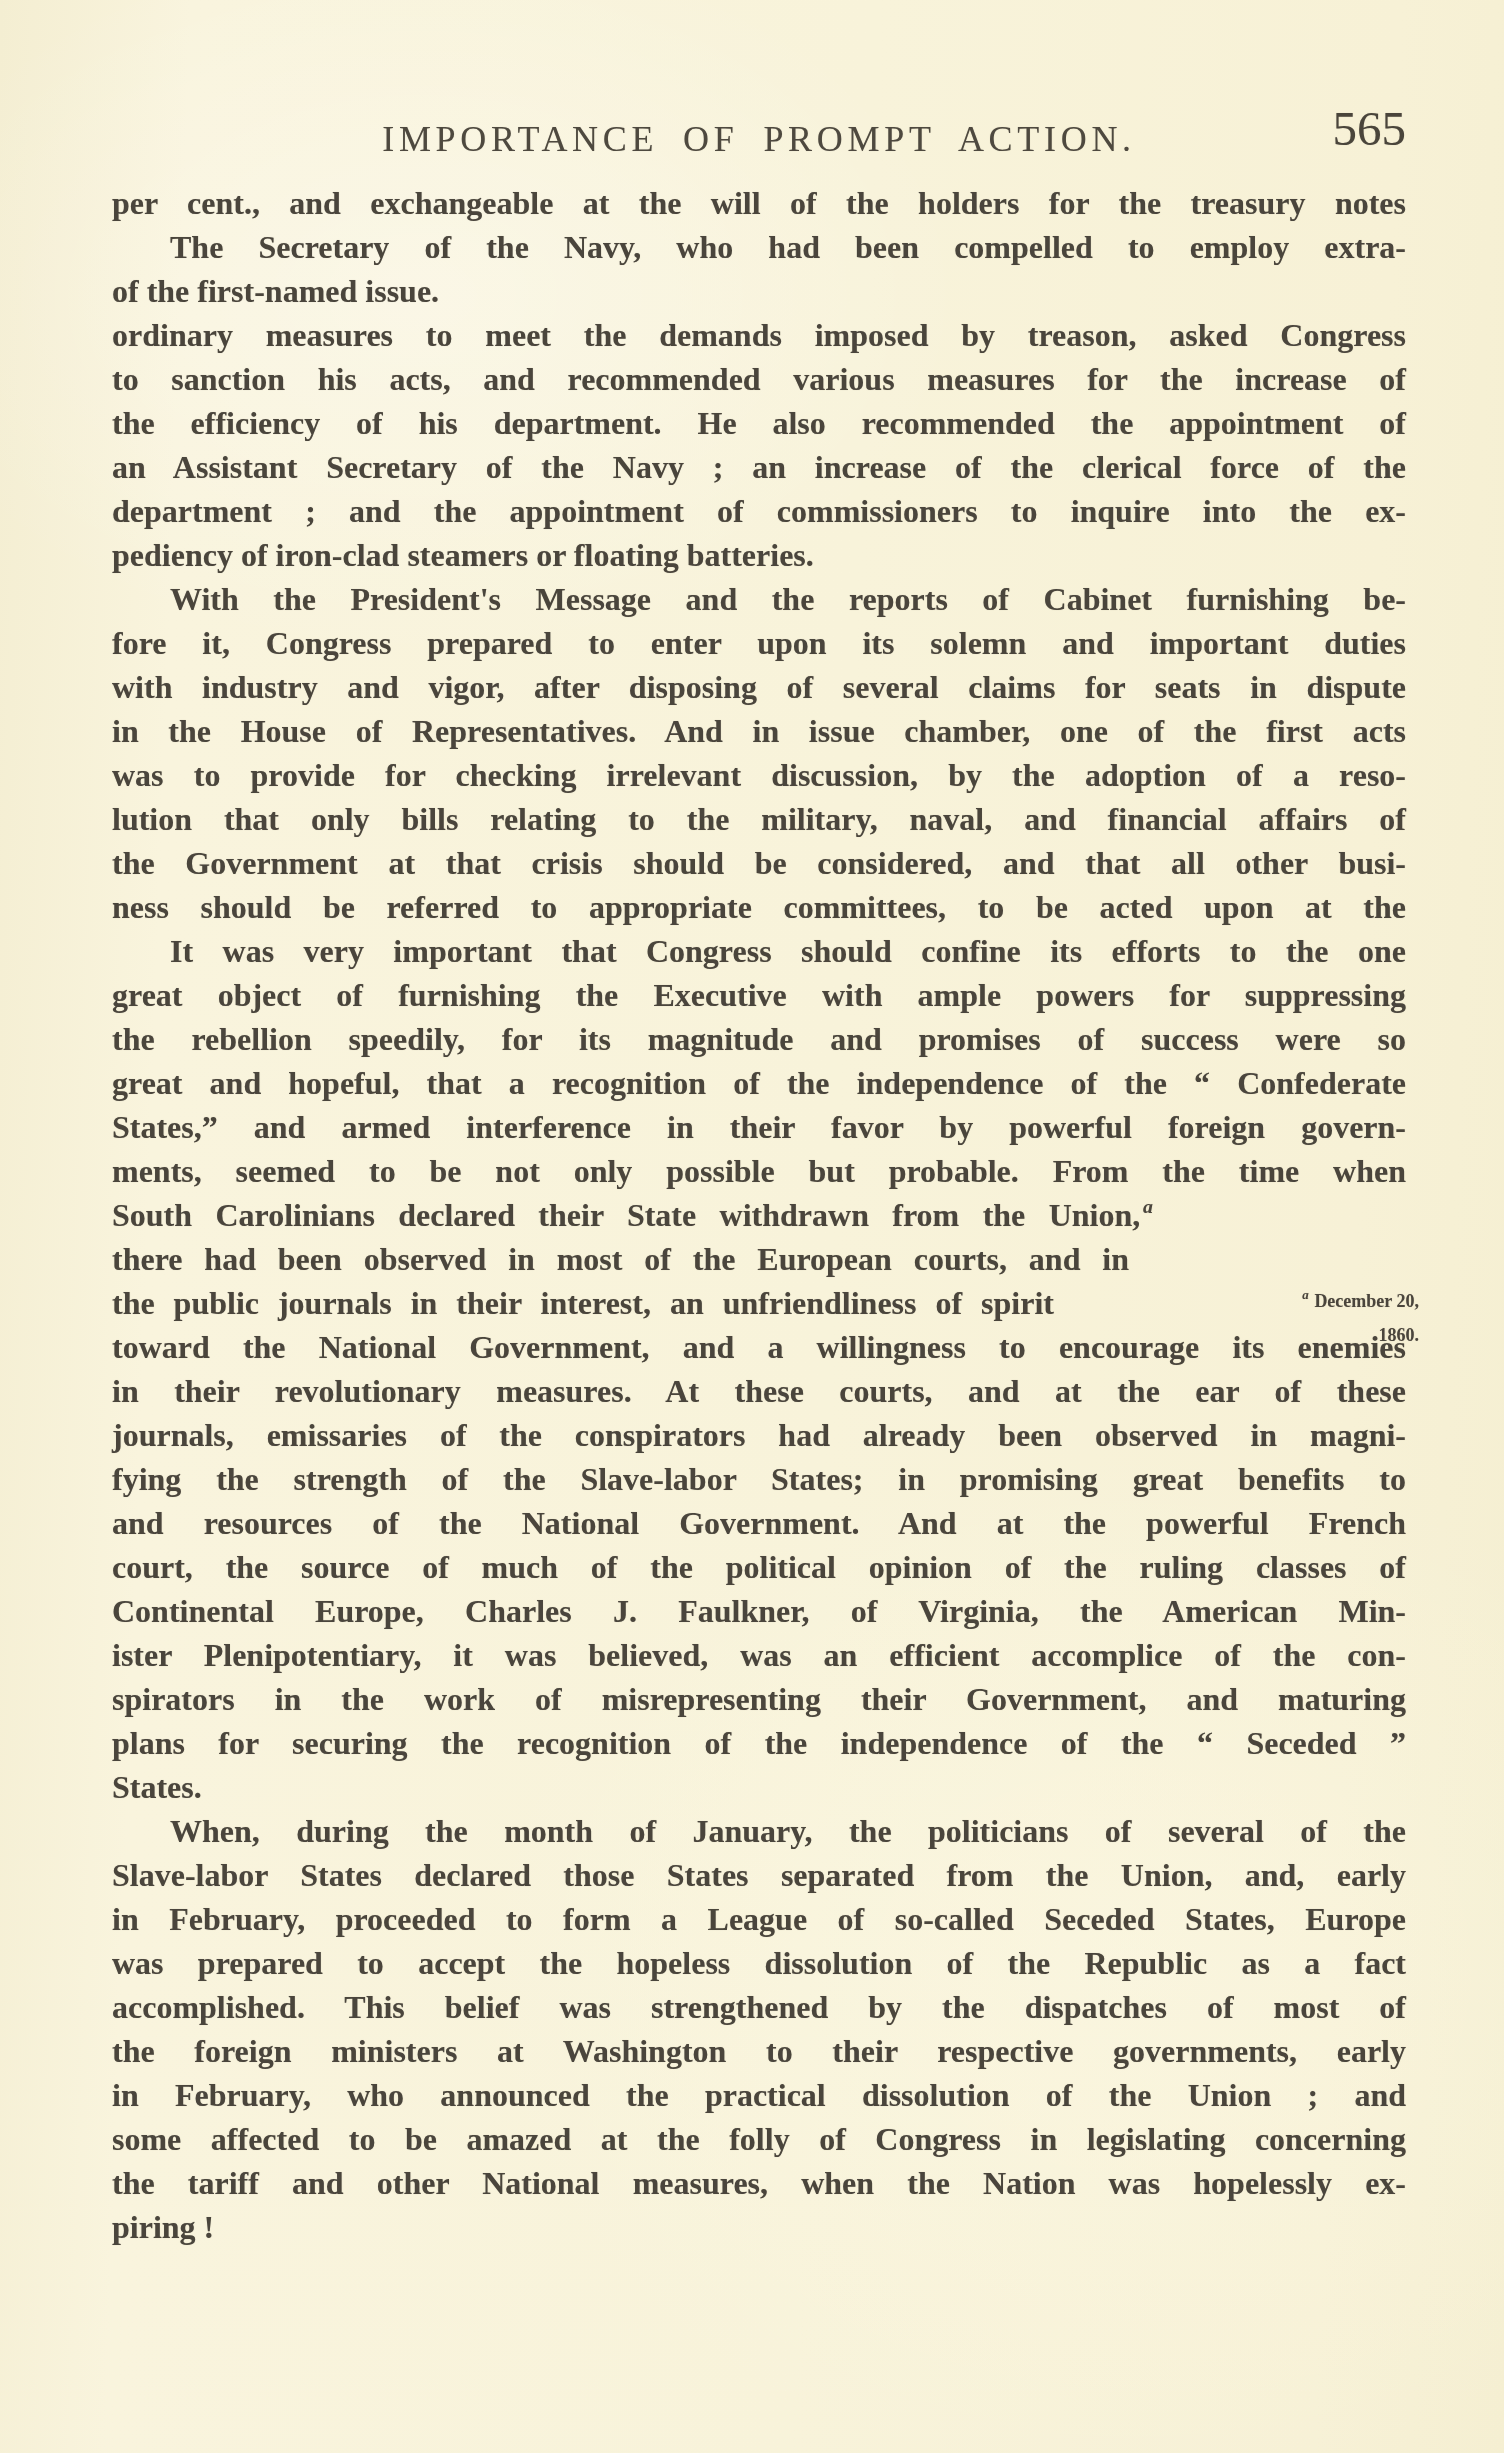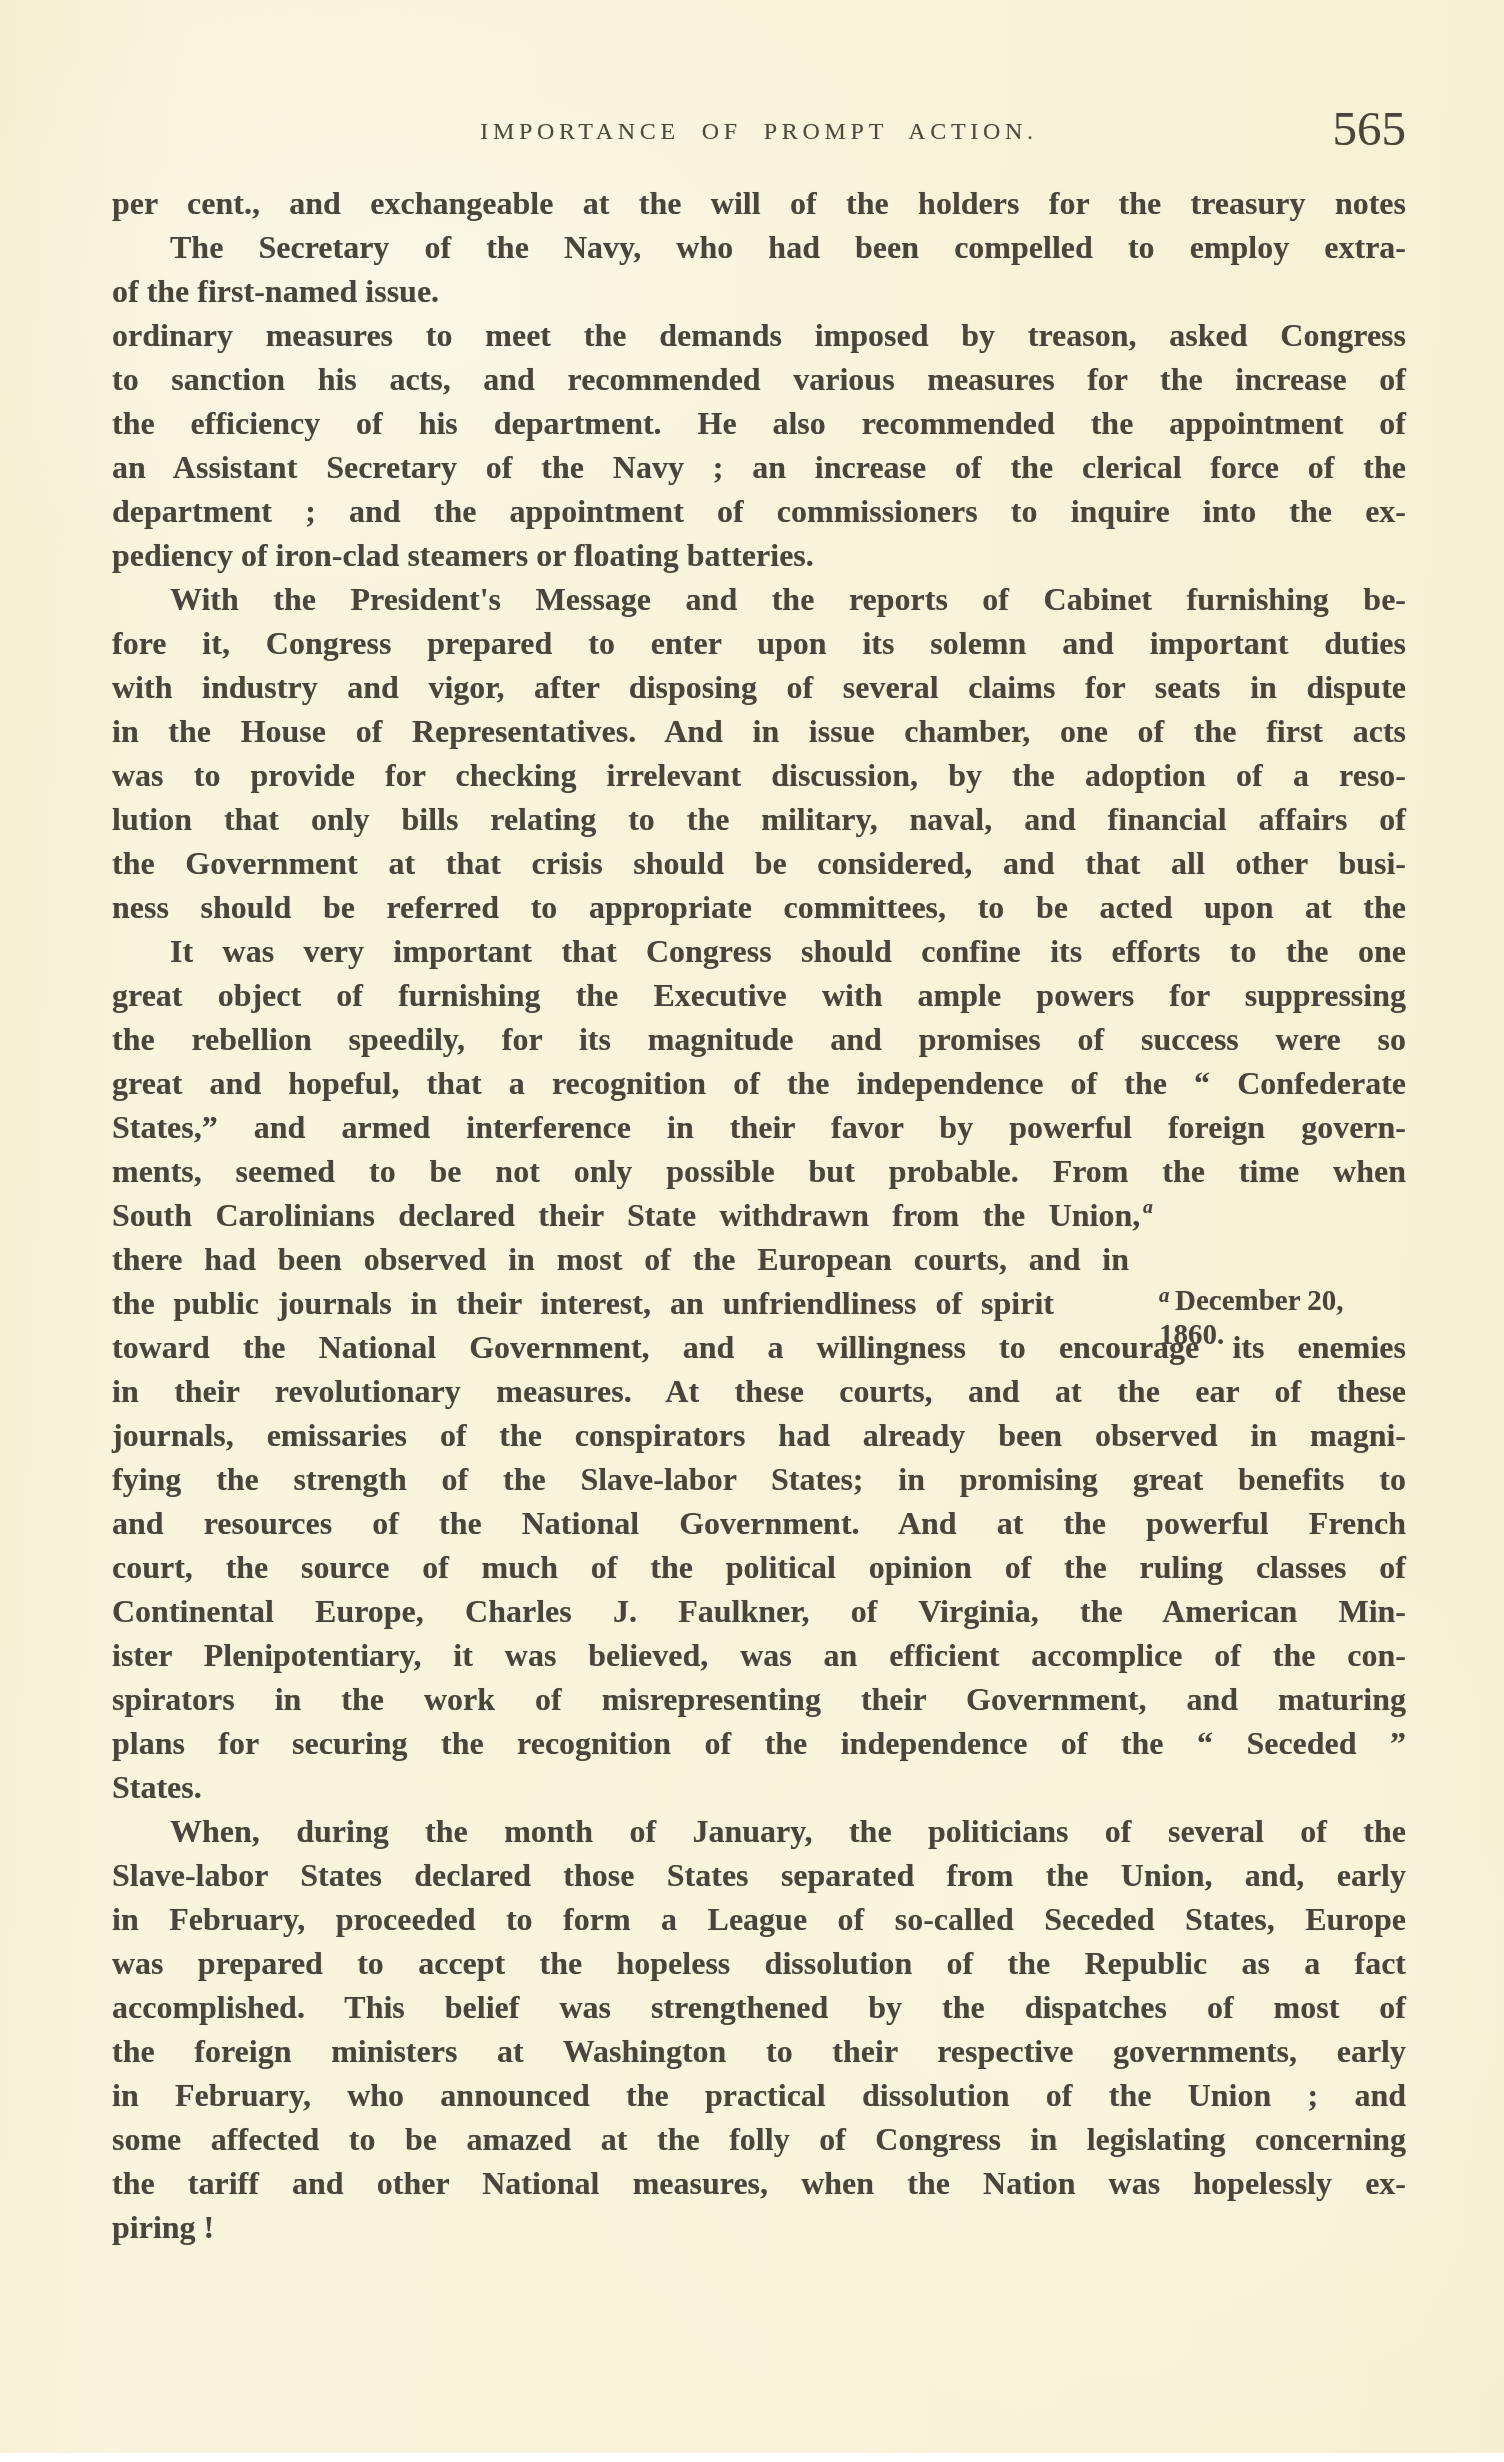--- a/index.html
+++ b/index.html
@@ -22,21 +22,21 @@
     left: 112px;
     width: 1294px;
     height: 56px;
   }
   .head-title {
     position: absolute;
     top: 9.4px;
     left: 0;
     width: 100%;
     text-align: center;
-    font-size: 24px;
+    font-size: 36px;
     letter-spacing: 4.7px;
     word-spacing: 11.2px;
     color: #4e493f;
     text-shadow: 0 0 0.9px rgba(70,64,54,0.25);
   }
   .page-number {
     position: absolute;
     top: -9.4px;
     right: 0;
     font-size: 49px;
@@ -69,24 +69,24 @@
     font-size: 0.62em;
     line-height: 0;
     vertical-align: 13px;
     margin-left: 2.8px;
   }
   .sidenote {
     position: absolute;
     top: 1097px;
     left: 1047px;
     width: 260px;
-    font-size: 29px;
+    font-size: 18px;
     line-height: 34px;
     color: #4a453c;
-    text-align: left;
+    text-align: right;
     text-shadow: 0 0 0.9px rgba(66,60,50,0.25);
   }
   .sidenote .sn-mark {
     font-style: italic;
     font-size: 0.72em;
     vertical-align: 7.5px;
     margin-right: 5.6px;
   }
   .scan-edge-strip {
     position: absolute;

